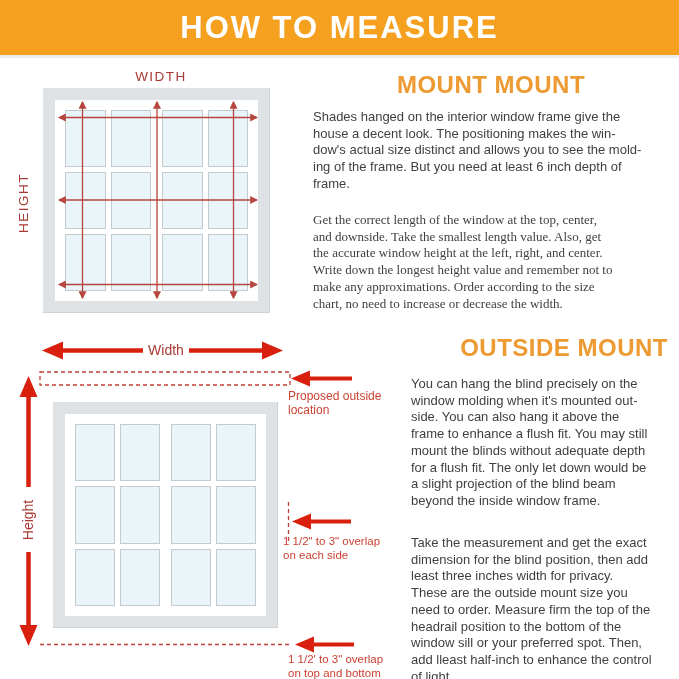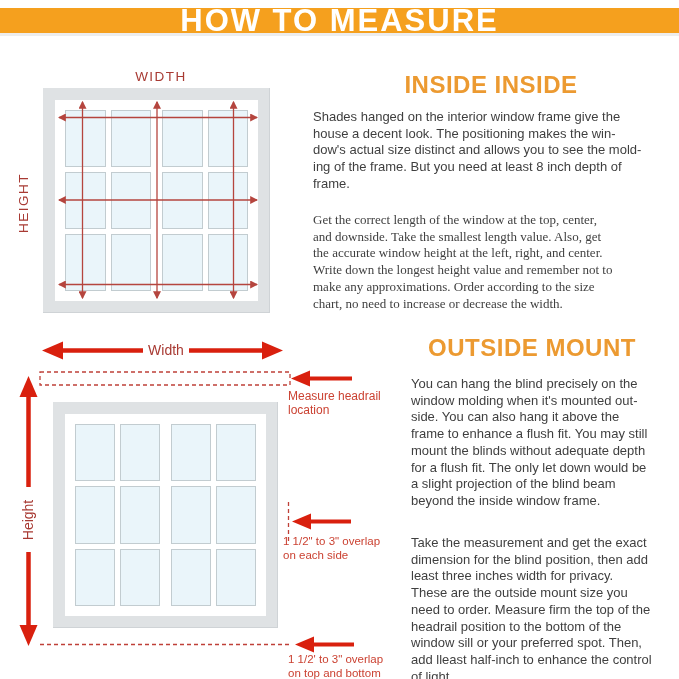--- a/index.html
+++ b/index.html
@@ -18,23 +18,23 @@
   *{box-sizing:border-box;margin:0;padding:0;}
   html,body{width:679px;height:679px;}
   body{
     font-family:"Liberation Sans","DejaVu Sans",sans-serif;
     background:#ffffff;position:relative;overflow:hidden;
   }
   .page{position:absolute;inset:0;width:679px;height:679px;}
 
   
   .header{
-    position:absolute;left:0;top:0;width:679px;height:28px;
+    position:absolute;left:0;top:0;width:679px;height:58px;
     background:var(--header-bg);border-bottom:3px solid #ededed;
-    display:flex;align-items:center;justify-content:center;margin-top:8px;
+    display:flex;align-items:center;justify-content:center;
   }
   .header span{
     color:#ffffff;font-size:31px;font-weight:bold;letter-spacing:2px;
   }
 
   
   .lbl{position:absolute;text-align:center;}
   .lbl-width-top{left:111px;top:69px;width:100px;font-size:13.5px;letter-spacing:1.5px;color:var(--axis-label-red);}
   .lbl-height-top{left:-16px;top:195px;width:80px;height:16px;font-size:13.5px;letter-spacing:1.5px;color:var(--axis-label-red);transform:rotate(-90deg);}
   .lbl-width-bot{left:116px;top:342px;width:100px;font-size:14px;color:var(--axis-label-red);}
@@ -70,21 +70,21 @@
   .big-head{fill:var(--arrow-red);}
   .ann-line{stroke:var(--arrow-red);stroke-width:4;fill:none;}
   .dash{stroke:var(--dash-red);stroke-width:1.3;fill:none;stroke-dasharray:4 3;}
 
   
   .title{
     position:absolute;text-align:center;font-weight:bold;
     color:var(--title-orange);font-size:24px;letter-spacing:0.5px;
   }
   .t-inside{left:310px;top:71px;width:362px;}
-  .t-outside{left:396px;top:334px;width:272px;}
+  .t-outside{left:396px;top:334px;width:272px;text-align:right;}
   .body-p{
     position:absolute;color:var(--body-text);font-size:13px;
     line-height:16.7px;white-space:pre-line;text-align:left;
   }
   .p1{left:313px;top:109px;width:362px;}
   .p2{left:313px;top:212px;width:362px;font-family:Liberation Serif, serif;}
   .p3{left:411px;top:376px;width:266px;}
   .p4{left:411px;top:523px;width:266px;margin-top:12px;}
 </style>
 </head>
@@ -131,25 +131,25 @@
 
     <line class="m-line" x1="82.5" y1="102" x2="82.5" y2="298" marker-start="url(#mh)" marker-end="url(#mh)"></line>
     <line class="m-line" x1="157" y1="102" x2="157" y2="298" marker-start="url(#mh)" marker-end="url(#mh)"></line>
     <line class="m-line" x1="233.5" y1="102" x2="233.5" y2="298" marker-start="url(#mh)" marker-end="url(#mh)"></line>
 
     <line class="m-line" x1="59" y1="117.5" x2="257" y2="117.5" marker-start="url(#mh)" marker-end="url(#mh)"></line>
     <line class="m-line" x1="59" y1="200" x2="257" y2="200" marker-start="url(#mh)" marker-end="url(#mh)"></line>
     <line class="m-line" x1="59" y1="284.5" x2="257" y2="284.5" marker-start="url(#mh)" marker-end="url(#mh)"></line>
   </svg>
 
-  <div class="title t-inside">INSIDE INSIDE</div>
+  <div class="title t-inside">MOUNT MOUNT</div>
   <div class="body-p p1">Shades hanged on the interior window frame give the
 house a decent look. The positioning makes the win-
 dow's actual size distinct and allows you to see the mold-
-ing of the frame. But you need at least 8 inch depth of
+ing of the frame. But you need at least 6 inch depth of
 frame.</div>
   <div class="body-p p2">Get the correct length of the window at the top, center,
 and downside. Take the smallest length value. Also, get
 the accurate window height at the left, right, and center.
 Write down the longest height value and remember not to
 make any approximations. Order according to the size
 chart, no need to increase or decrease the width.</div>
 
   <div class="lbl lbl-width-bot">Width</div>
   <div class="lbl lbl-height-bot">Height</div>
@@ -205,21 +205,21 @@
       <line class="ann-line" x1="309" y1="521.5" x2="351" y2="521.5"></line>
     </g>
 
     <line class="dash" x1="40" y1="644.5" x2="292" y2="644.5"></line>
     <g>
       <polygon class="big-head" points="295,644.5 314,636.5 314,652.5"></polygon>
       <line class="ann-line" x1="312" y1="644.5" x2="354" y2="644.5"></line>
     </g>
   </svg>
 
-  <div class="annotation lbl-headrail">Measure headrail
+  <div class="annotation lbl-headrail">Proposed outside
 location</div>
   <div class="annotation lbl-side-overlap">1 1/2" to 3" overlap
 on each side</div>
   <div class="annotation lbl-tb-overlap">1 1/2' to 3" overlap
 on top and bottom</div>
 
   <div class="title t-outside">OUTSIDE MOUNT</div>
   <div class="body-p p3">You can hang the blind precisely on the
 window molding when it's mounted out-
 side. You can also hang it above the

